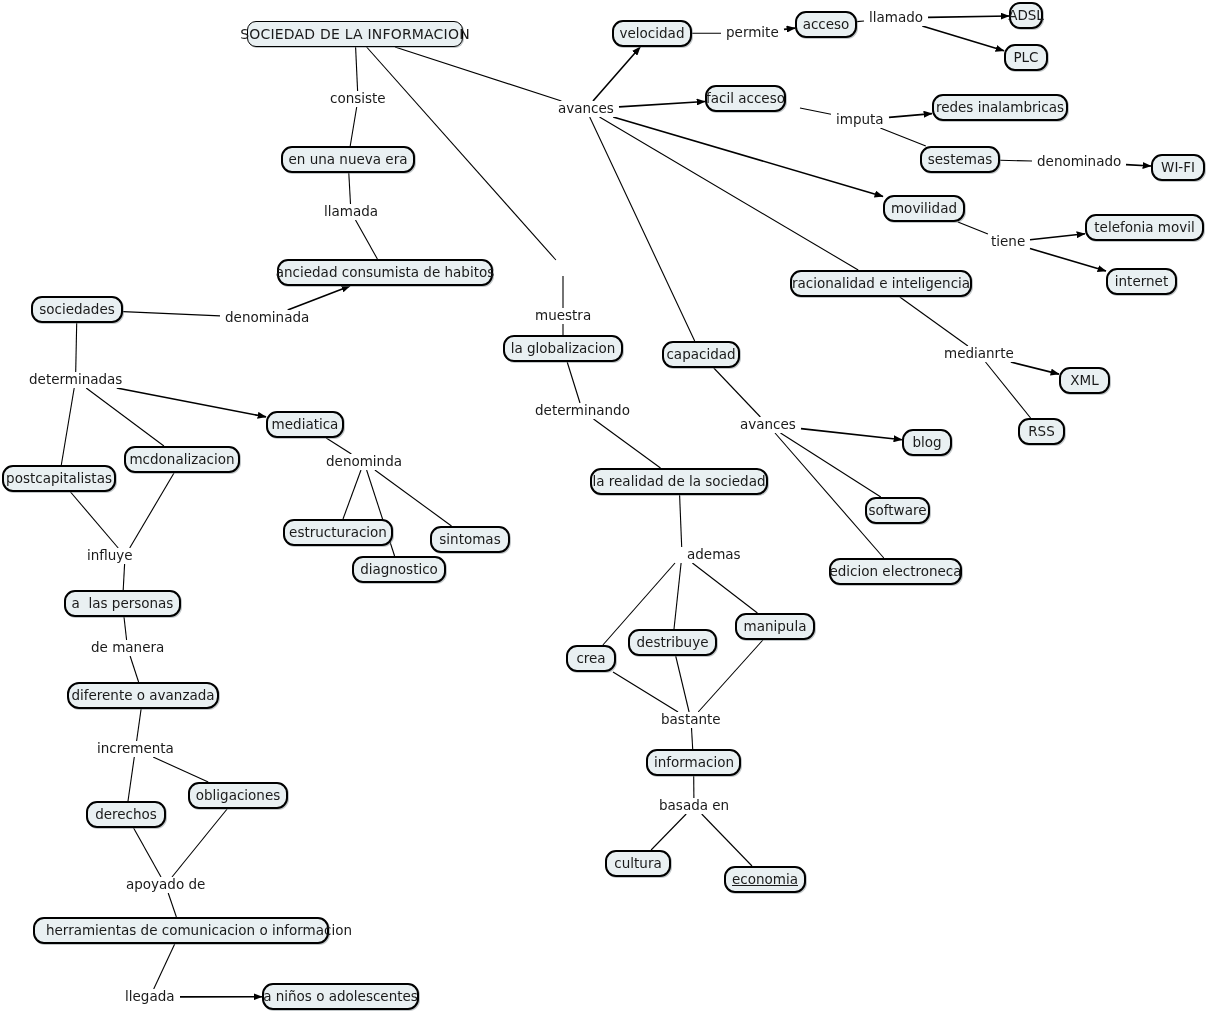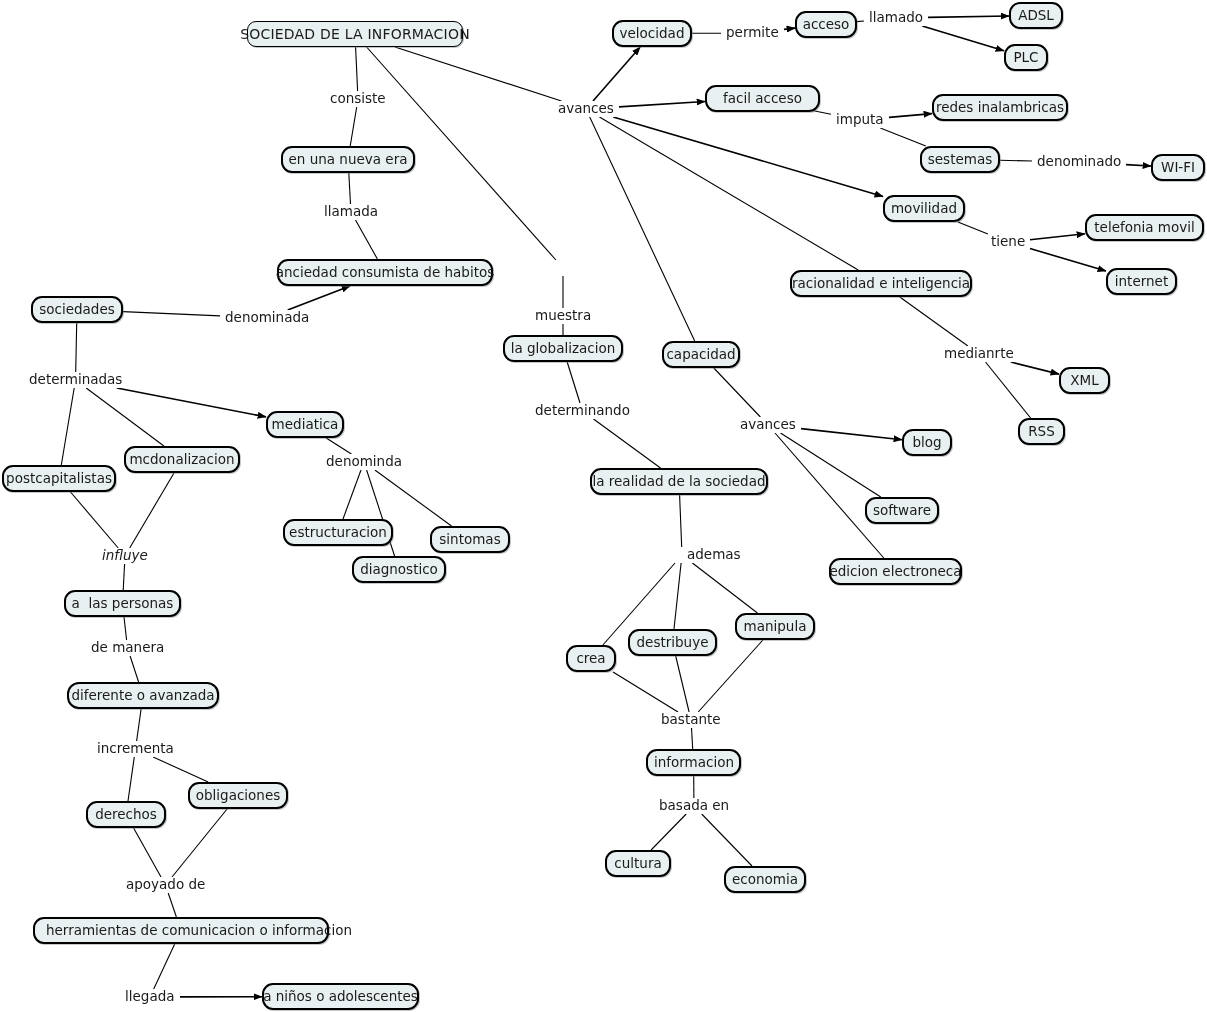--- a/index.html
+++ b/index.html
@@ -126,62 +126,62 @@
         <line x1="174.7" y1="944.0" x2="153.7" y2="989.0" stroke="#000000" stroke-width="1.1"></line>
         <line x1="180.0" y1="996.9" x2="262.0" y2="996.7" stroke="#000000" stroke-width="1.6" marker-end="url(#arrowhead)"></line>
       </g>
   </svg>
   <div id="node-layer">
       <div class="node root" style="left: 247px; top: 21px; width: 216px;">SOCIEDAD DE LA INFORMACION</div>
       <div class="node" style="left: 281px; top: 146px; width: 134px;">en una nueva era</div>
       <div class="node" style="left: 277px; top: 259px; width: 216px;">anciedad consumista de habitos</div>
       <div class="node" style="left: 612px; top: 20px; width: 80px;">velocidad</div>
       <div class="node" style="left: 795px; top: 11px; width: 62px;">acceso</div>
-      <div class="node" style="left: 1009px; top: 2px; width: 54px;">ADSL</div>
+      <div class="node" style="left: 1009px; top: 2px; width: 34px;">ADSL</div>
       <div class="node" style="left: 1004px; top: 44px; width: 44px;">PLC</div>
-      <div class="node" style="left: 705px; top: 85px; width: 115px;">facil acceso</div>
+      <div class="node" style="left: 705px; top: 85px; width: 81px;">facil acceso</div>
       <div class="node" style="left: 932px; top: 94px; width: 136px;">redes inalambricas</div>
       <div class="node" style="left: 920px; top: 146px; width: 80px;">sestemas</div>
       <div class="node" style="left: 1151px; top: 154px; width: 54px;">WI-FI</div>
       <div class="node" style="left: 883px; top: 195px; width: 82px;">movilidad</div>
       <div class="node" style="left: 1085px; top: 214px; width: 119px;">telefonia movil</div>
       <div class="node" style="left: 1106px; top: 268px; width: 71px;">internet</div>
       <div class="node" style="left: 790px; top: 270px; width: 182px;">racionalidad e inteligencia</div>
       <div class="node" style="left: 1059px; top: 367px; width: 51px;">XML</div>
       <div class="node" style="left: 1018px; top: 418px; width: 47px;">RSS</div>
       <div class="node" style="left: 503px; top: 335px; width: 120px;">la globalizacion</div>
       <div class="node" style="left: 662px; top: 341px; width: 78px;">capacidad</div>
       <div class="node" style="left: 902px; top: 429px; width: 50px;">blog</div>
-      <div class="node" style="left: 865px; top: 497px; width: 74px;">software</div>
+      <div class="node" style="left: 865px; top: 497px; width: 65px;">software</div>
       <div class="node" style="left: 829px; top: 558px; width: 133px;">edicion electroneca</div>
       <div class="node" style="left: 590px; top: 468px; width: 178px;">la realidad de la sociedad</div>
       <div class="node" style="left: 566px; top: 645px; width: 50px;">crea</div>
       <div class="node" style="left: 628px; top: 629px; width: 89px;">destribuye</div>
       <div class="node" style="left: 735px; top: 613px; width: 80px;">manipula</div>
       <div class="node" style="left: 646px; top: 749px; width: 95px; padding-left: 12px;">informacion</div>
       <div class="node" style="left: 605px; top: 850px; width: 66px;">cultura</div>
-      <div class="node" style="left: 724px; top: 866px; width: 82px;">economia</div>
+      <div class="node" style="left: 724px; top: 866px; width: 82px; text-decoration: underline;">economia</div>
       <div class="node" style="left: 31px; top: 296px; width: 92px;">sociedades</div>
       <div class="node" style="left: 2px; top: 465px; width: 114px;">postcapitalistas</div>
       <div class="node" style="left: 124px; top: 446px; width: 116px;">mcdonalizacion</div>
       <div class="node" style="left: 266px; top: 411px; width: 78px;">mediatica</div>
       <div class="node" style="left: 283px; top: 519px; width: 110px;">estructuracion</div>
       <div class="node" style="left: 352px; top: 556px; width: 94px;">diagnostico</div>
       <div class="node" style="left: 430px; top: 526px; width: 80px;">sintomas</div>
       <div class="node" style="left: 64px; top: 590px; width: 117px;">a  las personas</div>
       <div class="node" style="left: 67px; top: 682px; width: 152px; border-radius: 12px;">diferente o avanzada</div>
       <div class="node" style="left: 86px; top: 801px; width: 80px;">derechos</div>
       <div class="node" style="left: 188px; top: 782px; width: 100px;">obligaciones</div>
       <div class="node" style="left: 33px; top: 917px; width: 296px; padding-left: 47px;">herramientas de comunicacion o informacion</div>
       <div class="node" style="left: 262px; top: 983px; width: 157px;">a niños o adolescentes</div>
       <div class="linklabel" style="left: 327px; top: 91px;">consiste</div>
       <div class="linklabel" style="left: 321px; top: 204px;">llamada</div>
       <div class="linklabel" style="left: 222px; top: 310px;">denominada</div>
       <div class="linklabel" style="left: 26px; top: 372px;">determinadas</div>
-      <div class="linklabel" style="left: 99px; top: 548px; font-style: italic;">influye</div>
+      <div class="linklabel" style="left: 84px; top: 548px;">influye</div>
       <div class="linklabel" style="left: 88px; top: 640px;">de manera</div>
       <div class="linklabel" style="left: 94px; top: 741px;">incrementa</div>
       <div class="linklabel" style="left: 123px; top: 877px;">apoyado de</div>
       <div class="linklabel" style="left: 122px; top: 989px;">llegada</div>
       <div class="linklabel" style="left: 323px; top: 454px;">denominda</div>
       <div class="linklabel" style="left: 532px; top: 260px; margin-top: 48px;">muestra</div>
       <div class="linklabel" style="left: 532px; top: 403px;">determinando</div>
       <div class="linklabel" style="left: 652px; top: 547px; margin-left: 32px;">ademas</div>
       <div class="linklabel" style="left: 658px; top: 712px;">bastante</div>
       <div class="linklabel" style="left: 656px; top: 798px;">basada en</div>

